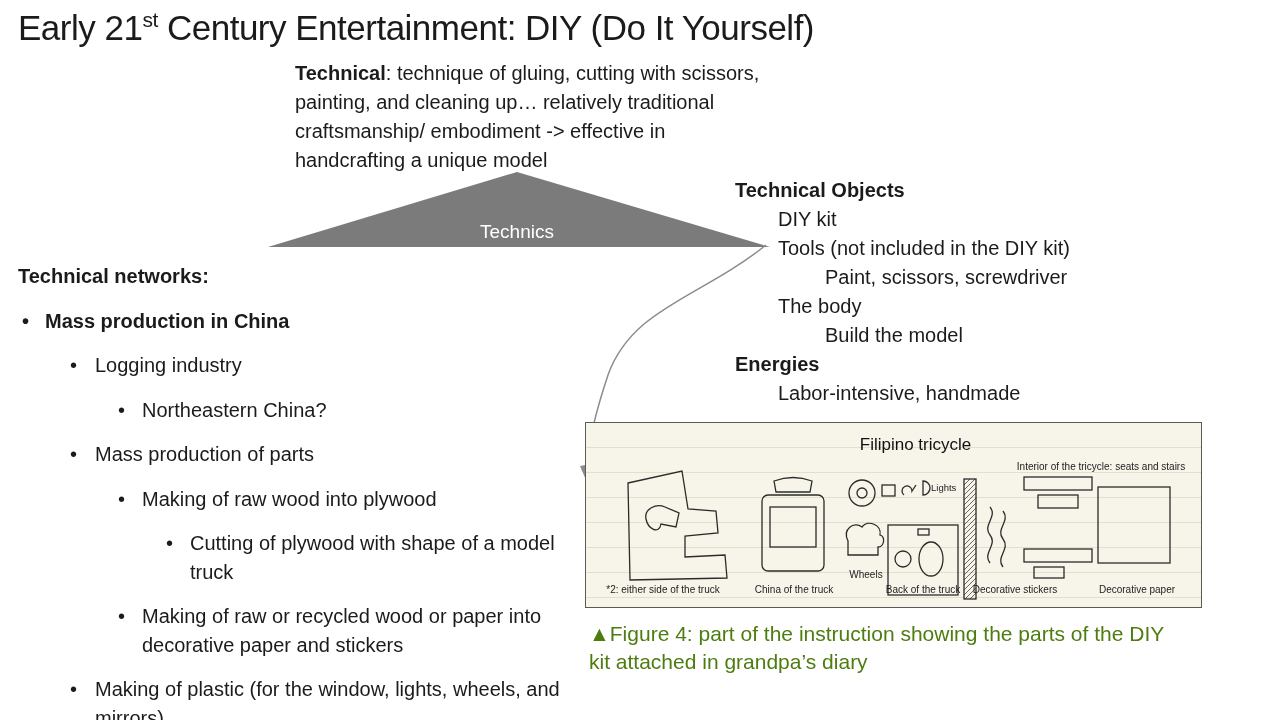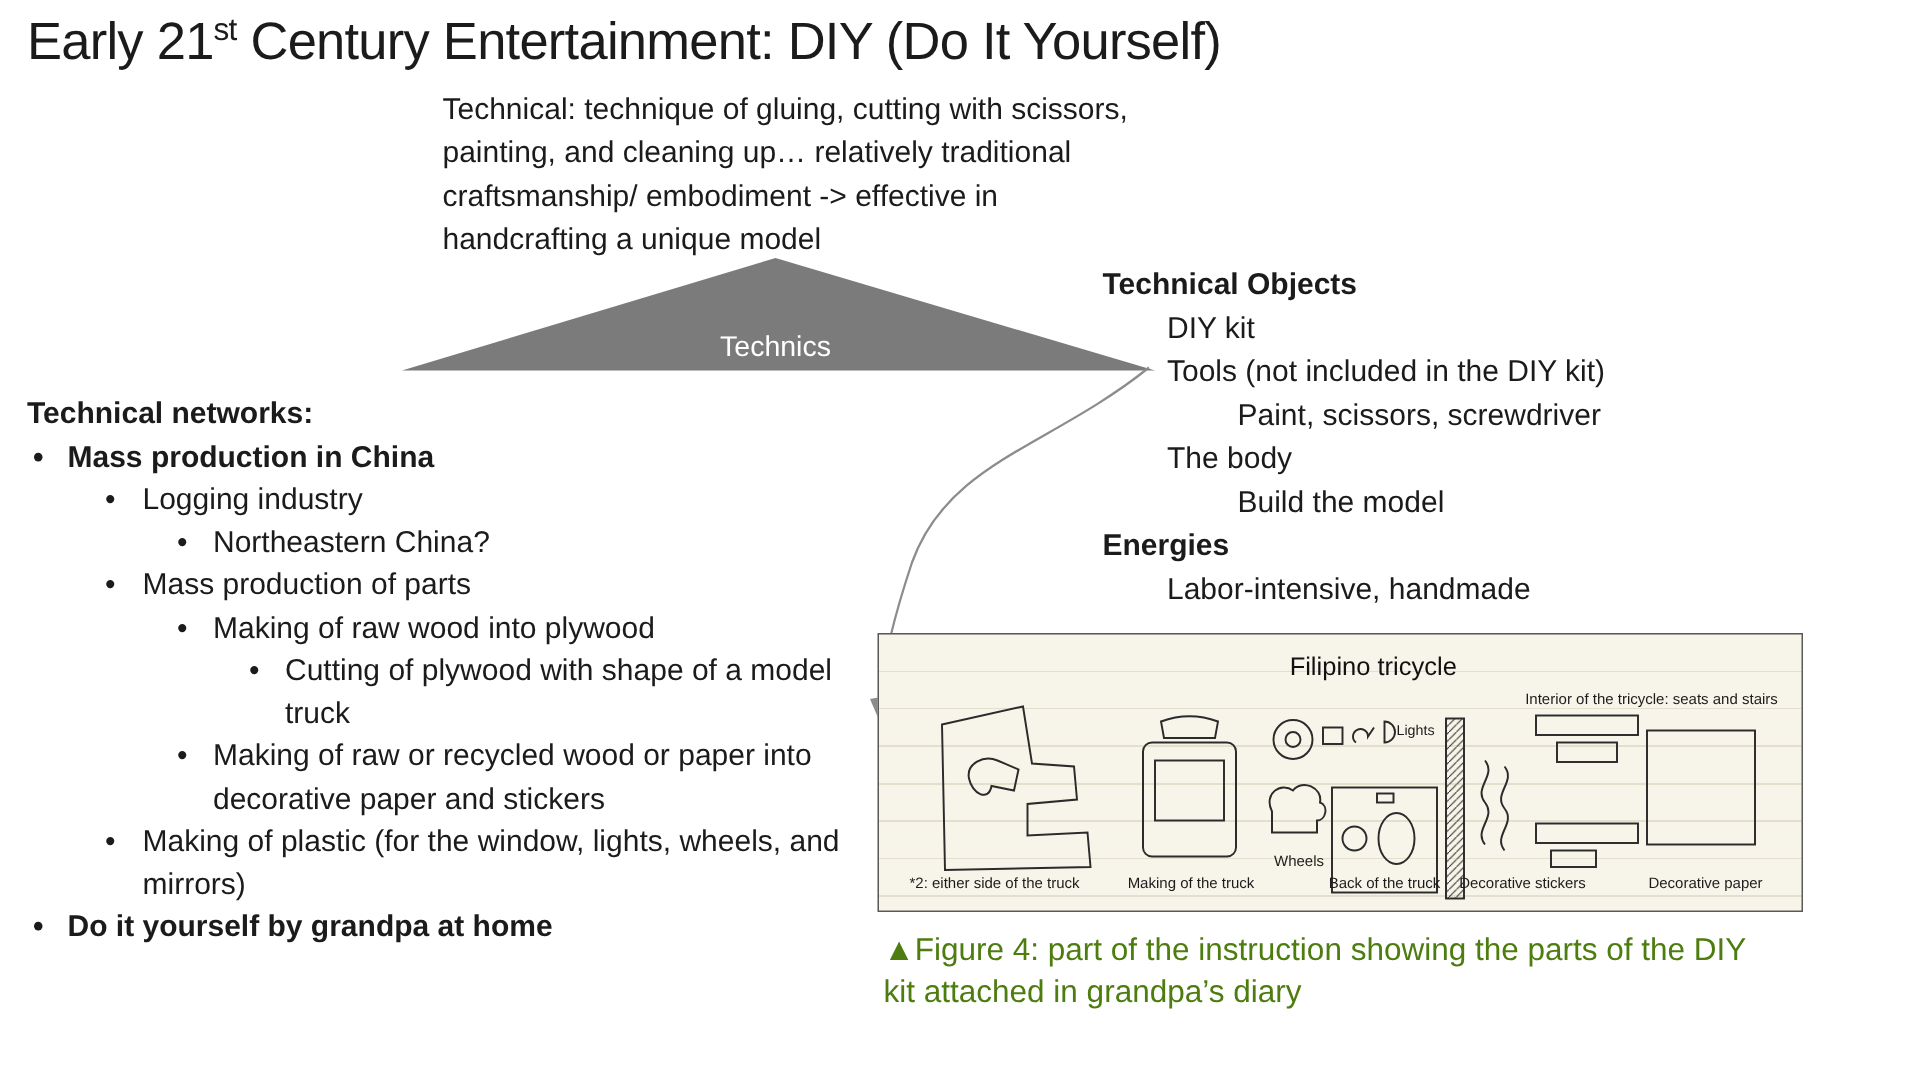--- a/index.html
+++ b/index.html
@@ -8,38 +8,38 @@
   .slide { position:relative; width:1280px; height:720px; background:#fff; }
 
   .bg-svg { position:absolute; left:0; top:0; z-index:0; }
 
   .title { position:absolute; left:18px; top:8px; z-index:1;
            font-size:35px; font-weight:400; letter-spacing:-0.5px; white-space:nowrap;text-align:center; }
   .title sup { font-size:21px; vertical-align:super; line-height:0; }
 
   .tech-note { position:absolute; left:295px; top:59px; width:478px; z-index:1;
                font-size:20px; line-height:29px; }
-  .tech-note b { font-weight:normal; }
+  .tech-note b { font-weight:bold; }
 
   .technics-label { position:absolute; left:437px; top:221px; width:160px; z-index:1;
                     text-align:center; color:#ffffff; font-size:19px; }
 
   
   .objects { position:absolute; left:735px; top:176px; width:420px; z-index:1;
              font-size:20px; line-height:29px; }
   .o-item.i0 { padding-left:0; }
   .o-item.i1 { padding-left:43px; }
   .o-item.i2 { padding-left:90px; }
   .bold { font-weight:bold; }
 
   
   .networks { position:absolute; left:18px; top:262px; width:552px; z-index:1;
               font-size:20px; line-height:28.5px; }
   .net-heading { font-weight:bold; }
-  .net-item { position:relative; }
+  .net-item { position:relative;margin-top:16px; }
   .net-item::before { content:"\2022"; position:absolute; }
   .lvl1 { padding-left:27px; } .lvl1::before { left:4px; }
   .lvl2 { padding-left:77px; } .lvl2::before { left:52px; }
   .lvl3 { padding-left:124px; } .lvl3::before { left:100px; }
   .lvl4 { padding-left:172px; } .lvl4::before { left:148px; }
 
   
   .fig { position:absolute; left:585px; top:422px; width:617px; height:186px; z-index:1;
          background:#f7f4e9 repeating-linear-gradient(to bottom,
                     rgba(0,0,0,0) 0 24px, #e4dfcd 24px 25px);
@@ -141,21 +141,21 @@
       <rect x="448" y="144" width="30" height="11"></rect>
 
       <rect x="512" y="64" width="72" height="76"></rect>
     </svg>
 
     <div class="fig-title">Filipino tricycle</div>
     <div class="fig-interior">Interior of the tricycle: seats and stairs</div>
     <div class="fig-lights">Lights</div>
     <div class="fig-wheels">Wheels</div>
     <div class="fig-label l0">*2: either side of the truck</div>
-    <div class="fig-label l1">Making of the truck</div>
+    <div class="fig-label l1">China of the truck</div>
     <div class="fig-label l2">Back of the truck</div>
     <div class="fig-label l3">Decorative stickers</div>
     <div class="fig-label l4">Decorative paper</div>
   </figure>
 
   <p class="caption">▲Figure 4: part of the instruction showing the parts of the DIY kit attached in grandpa’s diary</p>
 
 </div>
 
 </body></html>

